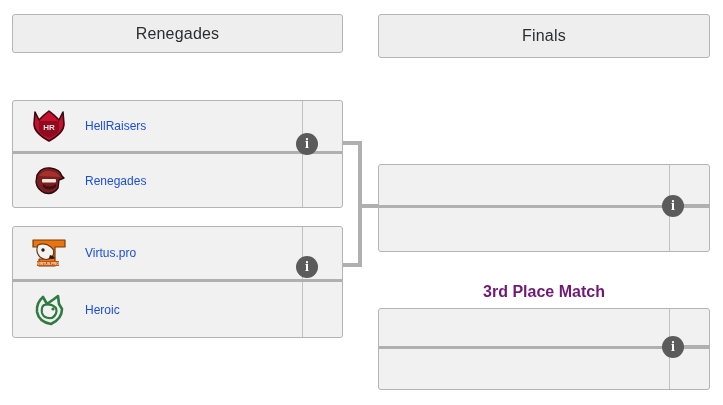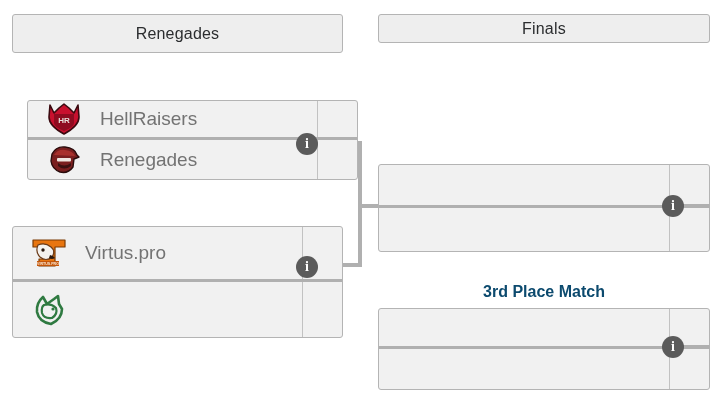--- a/index.html
+++ b/index.html
@@ -32,21 +32,21 @@
     border-radius: 3px;
     display: flex;
     align-items: center;
     justify-content: center;
     font-size: 16px;
     color: #2b2d2f;
     box-sizing: border-box;
     letter-spacing: 0.2px;
   }
   #header-semifinals { left: 12px;  top: 14px; width: 331px; height: 39px; }
-  #header-finals     { left: 378px; top: 14px; width: 332px; height: 29px; }
+  #header-finals     { left: 378px; top: 14px; width: 332px; height: 44px; }
 
   
   .conn {
     position: absolute;
     background: #b0b0b0;
   }
 
   
   .match {
     position: absolute;
@@ -67,22 +67,22 @@
 
   .logo-cell {
     width: 72px;
     min-width: 72px;
     height: 100%;
     display: flex;
     align-items: center;
     justify-content: center;
   }
   .team-name {
-    font-size: 19px;
-    color: #737373;
+    font-size: 12px;
+    color: #1d4ed8;
     white-space: nowrap;
     overflow: hidden;
     text-overflow: ellipsis;
     flex: 1;
   }
   .score-cell {
     position: absolute;
     top: 0;
     bottom: 0;
     width: 40px;
@@ -107,38 +107,38 @@
     font-weight: bold;
     font-size: 14px;
     line-height: 22px;
     text-align: center;
     z-index: 7;
     cursor: pointer;
     user-select: none;
   }
 
   
-  #match-sf1 { left: 12px;  top: 100px; width: 331px; height: 80px; margin-left: 15px; }
+  #match-sf1 { left: 12px;  top: 100px; width: 331px; height: 108px; }
   #match-sf2 { left: 12px;  top: 226px; width: 331px; height: 112px; }
   #match-final { left: 378px; top: 164px; width: 332px; height: 88px; }
   #match-third { left: 378px; top: 308px; width: 332px; height: 82px; }
 
   #match-sf1 .score-cell, #match-sf2 .score-cell { right: 0; }
   #match-final .score-cell, #match-third .score-cell { right: 0; }
 
   
   #third-place-title {
     position: absolute;
     left: 378px;
     top: 283px;
     width: 332px;
     text-align: center;
     font-size: 16px;
     font-weight: bold;
-    color: #0c4a6e;
+    color: #701a75;
   }
 
   .logo-svg { display: block; }
 </style>
 </head>
 <body>
 
 <div id="bracket-root">
 
   <div id="header-semifinals" class="round-header">
@@ -200,20 +200,21 @@
       <div class="score-cell"></div>
     </div>
     <div class="match-row">
       <div class="logo-cell">
         <svg class="logo-svg" width="36" height="34" viewBox="0 0 36 34" aria-hidden="true">
           <path d="M12 4 L16 11 L23 6 L27 3 L28 11 L31 16 Q31 26 20 31 Q8 29 6 19 Q5 10 12 4 Z" fill="none" stroke="#2f7a41" stroke-width="2.6" stroke-linejoin="round"></path>
           <path d="M13 12 Q20 10 25 15 Q27 21 21 25 Q13 26 11 20 Q10 14 13 12 Z" fill="none" stroke="#2f7a41" stroke-width="2.2"></path>
           <circle cx="22" cy="16" r="1.6" fill="#2f7a41"></circle>
         </svg>
       </div>
+      <div class="team-name">Heroic</div>
       <div class="score-cell"></div>
     </div>
   </div>
   <div class="info-icon" style="left:296px; top:256px;">i</div>
 
   <div id="match-final" class="match">
     <div class="match-row top">
       <div class="logo-cell"></div>
       <div class="team-name"></div>
       <div class="score-cell"></div>

